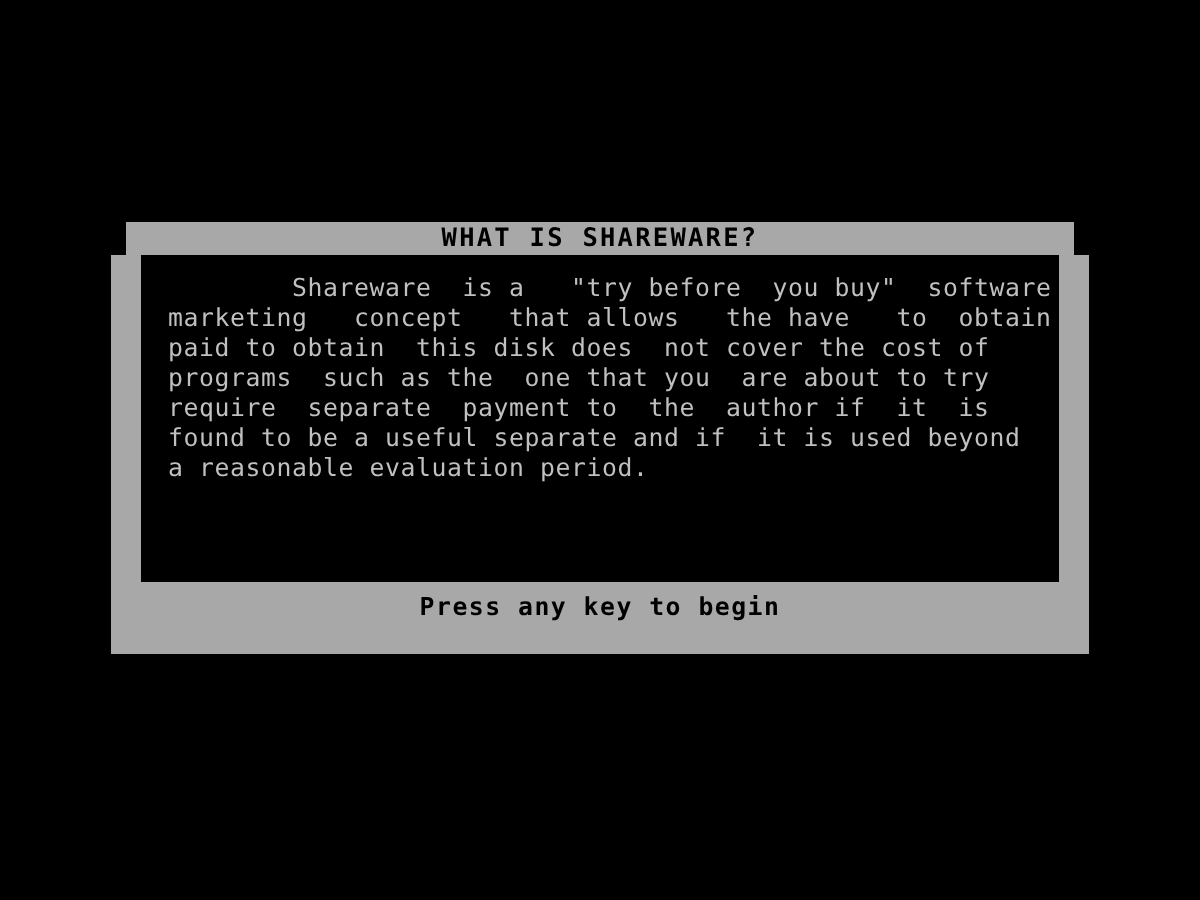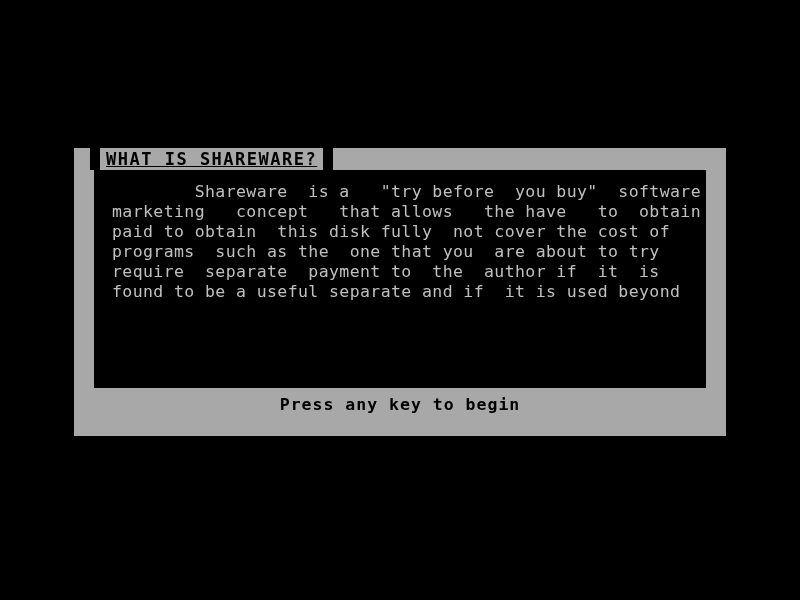--- a/index.html
+++ b/index.html
@@ -28,28 +28,27 @@
     top: 148px;
     width: 652px;
     height: 288px;
     background: #a8a8a8;
     box-sizing: border-box;
   }
 
   
   #title-bar {
     position: absolute;
-    left: 16px;
+    left: 0;
     top: 0;
     width: 100%;
     height: 22px;
     display: flex;
     align-items: center;
-    justify-content: flex-start;
-    text-decoration: underline;
+    justify-content: space-between;
   }
   #title-bar .gap {
     background: #000000;
     height: 22px;
     width: 10px;
   }
   #title-text {
     color: #000000;
     background: #a8a8a8;
     font-size: 17px;
@@ -109,24 +108,25 @@
 
     <div id="title-bar">
       <div class="gap"></div>
       <div id="title-text">WHAT IS SHAREWARE?</div>
       <div class="gap"></div>
     </div>
 
     <div id="text-area">
       <div class="body-line">        Shareware  is a   "try before  you buy"  software</div>
       <div class="body-line">marketing   concept   that allows   the have   to  obtain</div>
-      <div class="body-line">paid to obtain  this disk fully  not cover the cost of</div>
+      <div class="body-line">paid to obtain  this disk does  not cover the cost of</div>
       <div class="body-line">programs  such as the  one that you  are about to try</div>
       <div class="body-line">require  separate  payment to  the  author if  it  is</div>
       <div class="body-line">found to be a useful separate and if  it is used beyond</div>
+      <div class="body-line">a reasonable evaluation period.</div>
     </div>
 
     <div id="footer">
       <div id="footer-text">Press any key to begin</div>
     </div>
 
   </div>
 
 </div>
 

